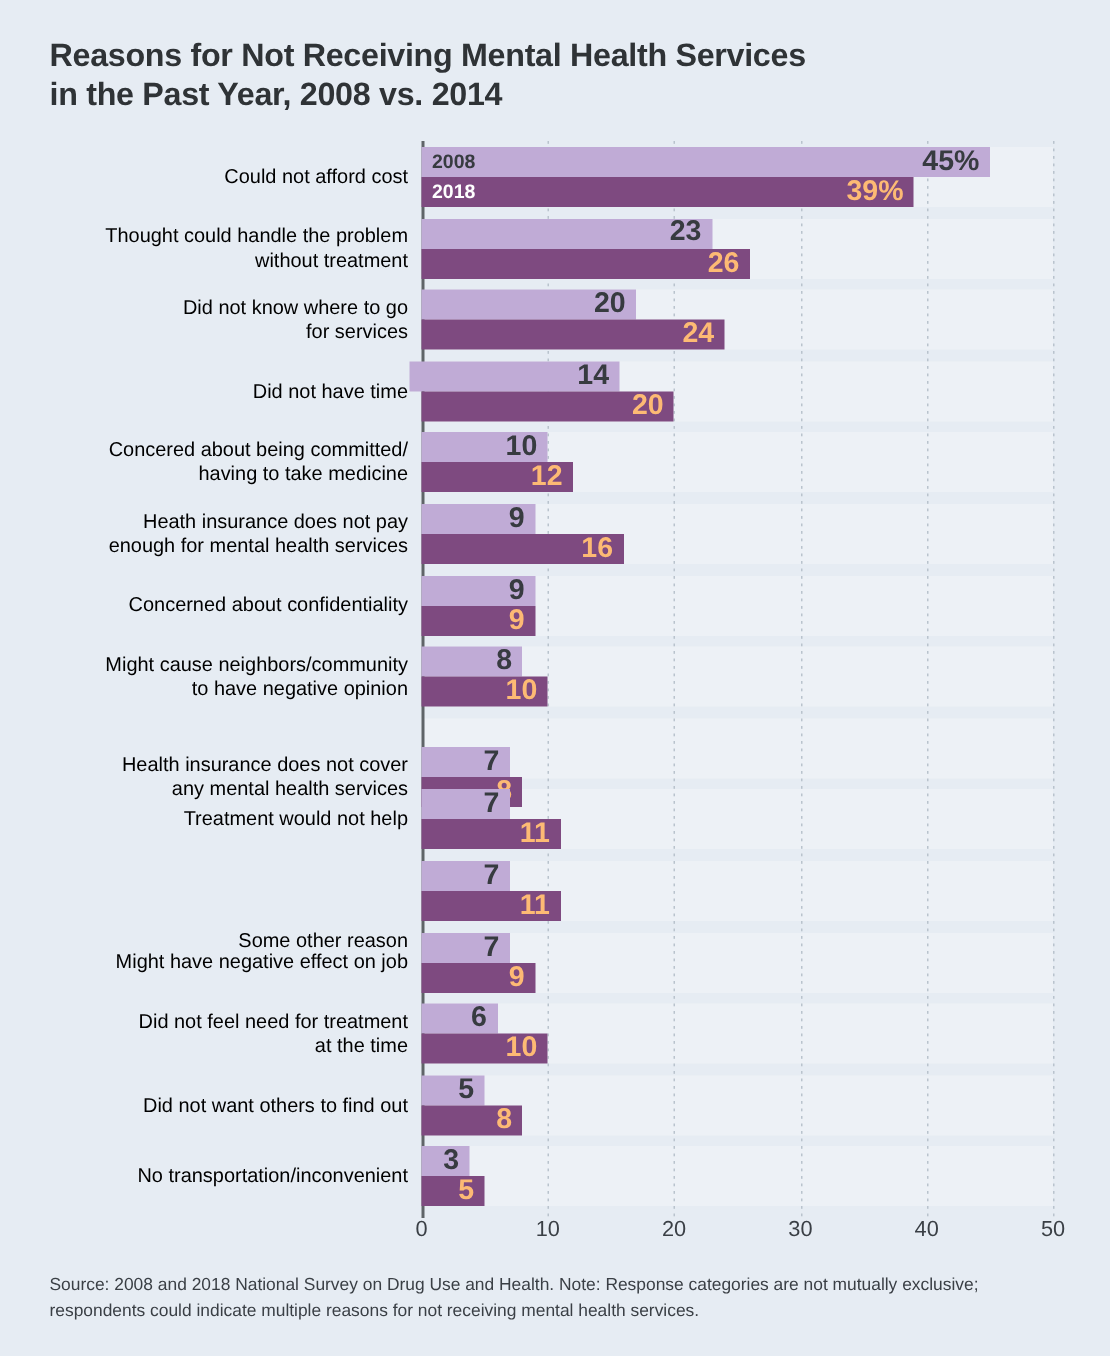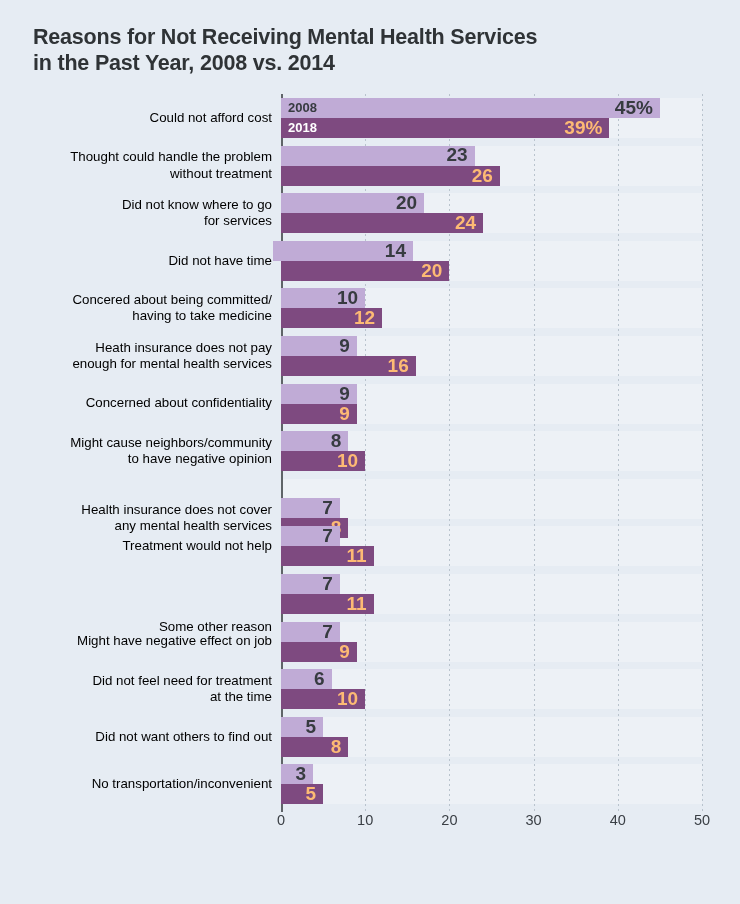--- a/index.html
+++ b/index.html
@@ -346,14 +346,15 @@
 
   <div id="axis-ticks">
       <div class="tick-label" style="left: 281px;">0</div>
       <div class="tick-label" style="left: 365.2px;">10</div>
       <div class="tick-label" style="left: 449.4px;">20</div>
       <div class="tick-label" style="left: 533.6px;">30</div>
       <div class="tick-label" style="left: 617.8px;">40</div>
       <div class="tick-label" style="left: 702px;">50</div>
     </div>
 
+  <div id="footnote">Source: 2008 and 2018 National Survey on Drug Use and Health. Note: Response categories are not mutually exclusive; respondents could indicate multiple reasons for not receiving mental health services.</div>
 
 </div>
 
 </body></html>

